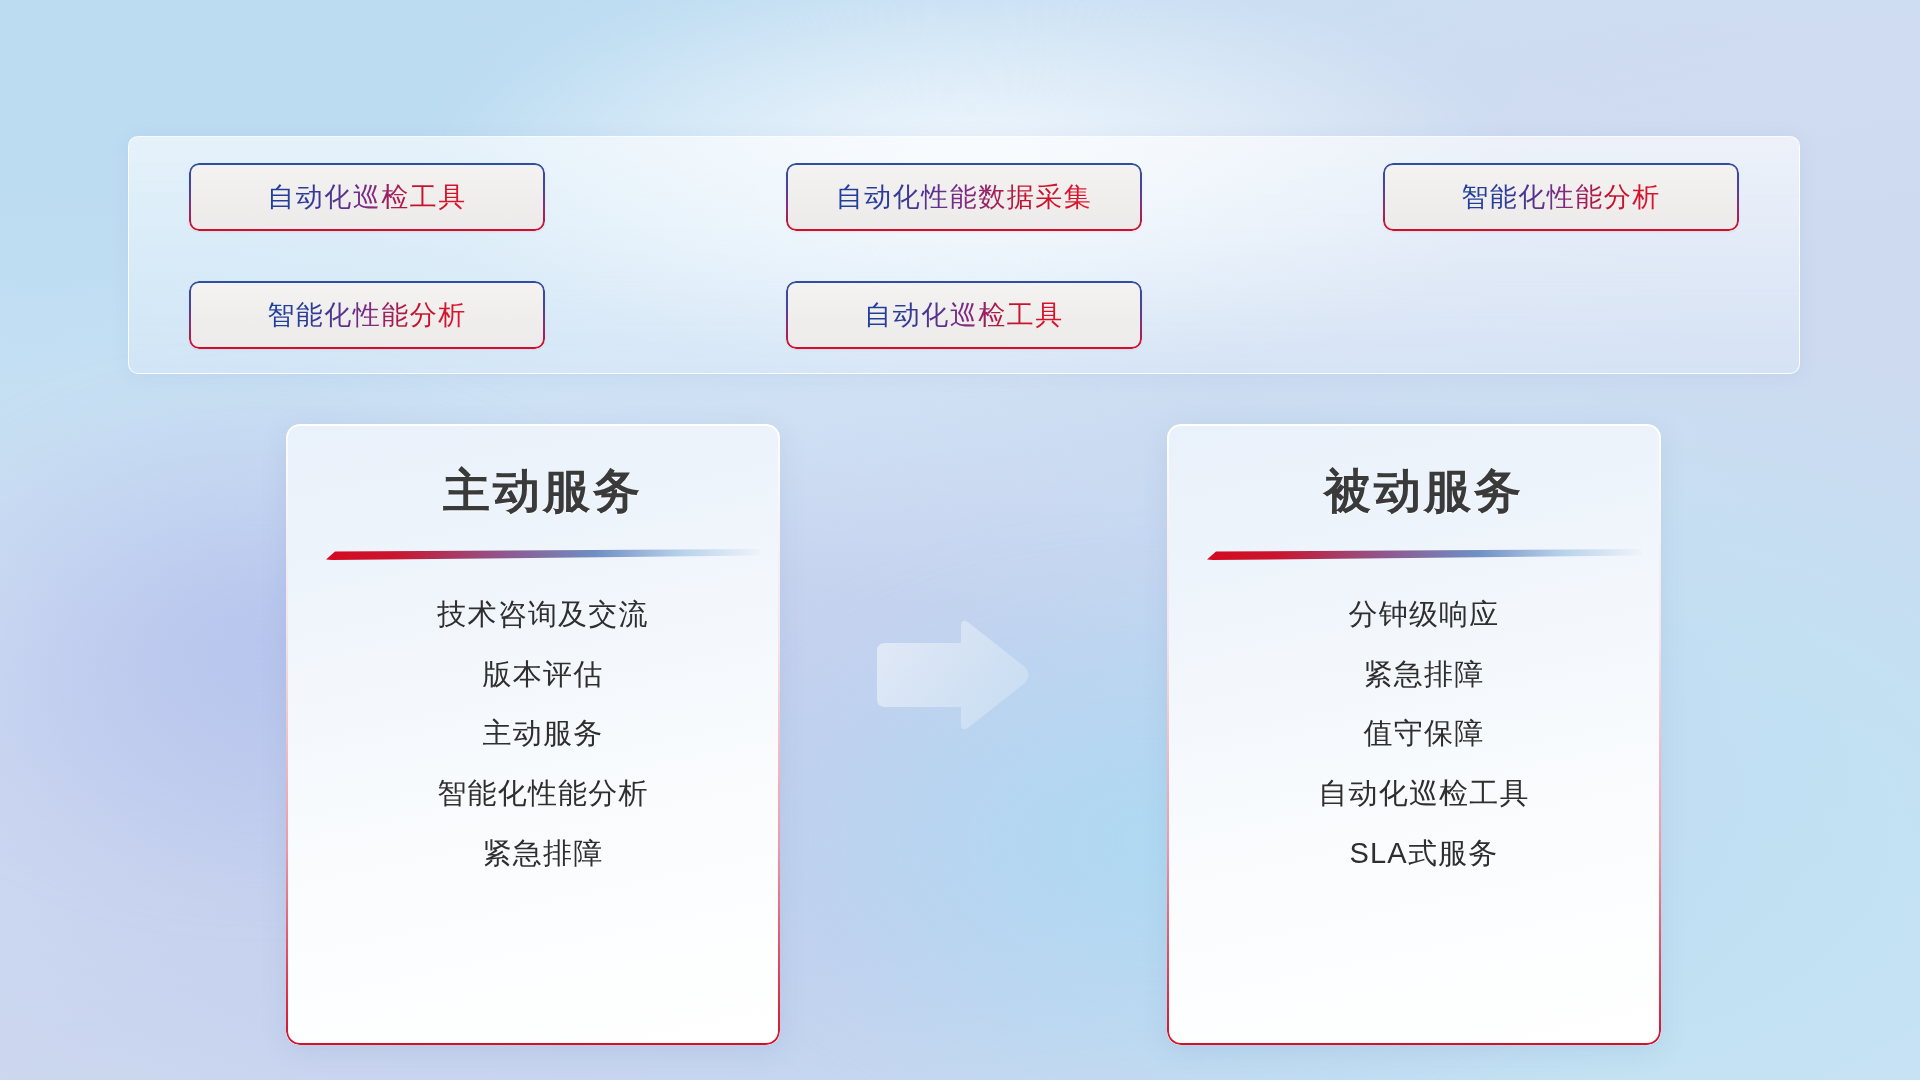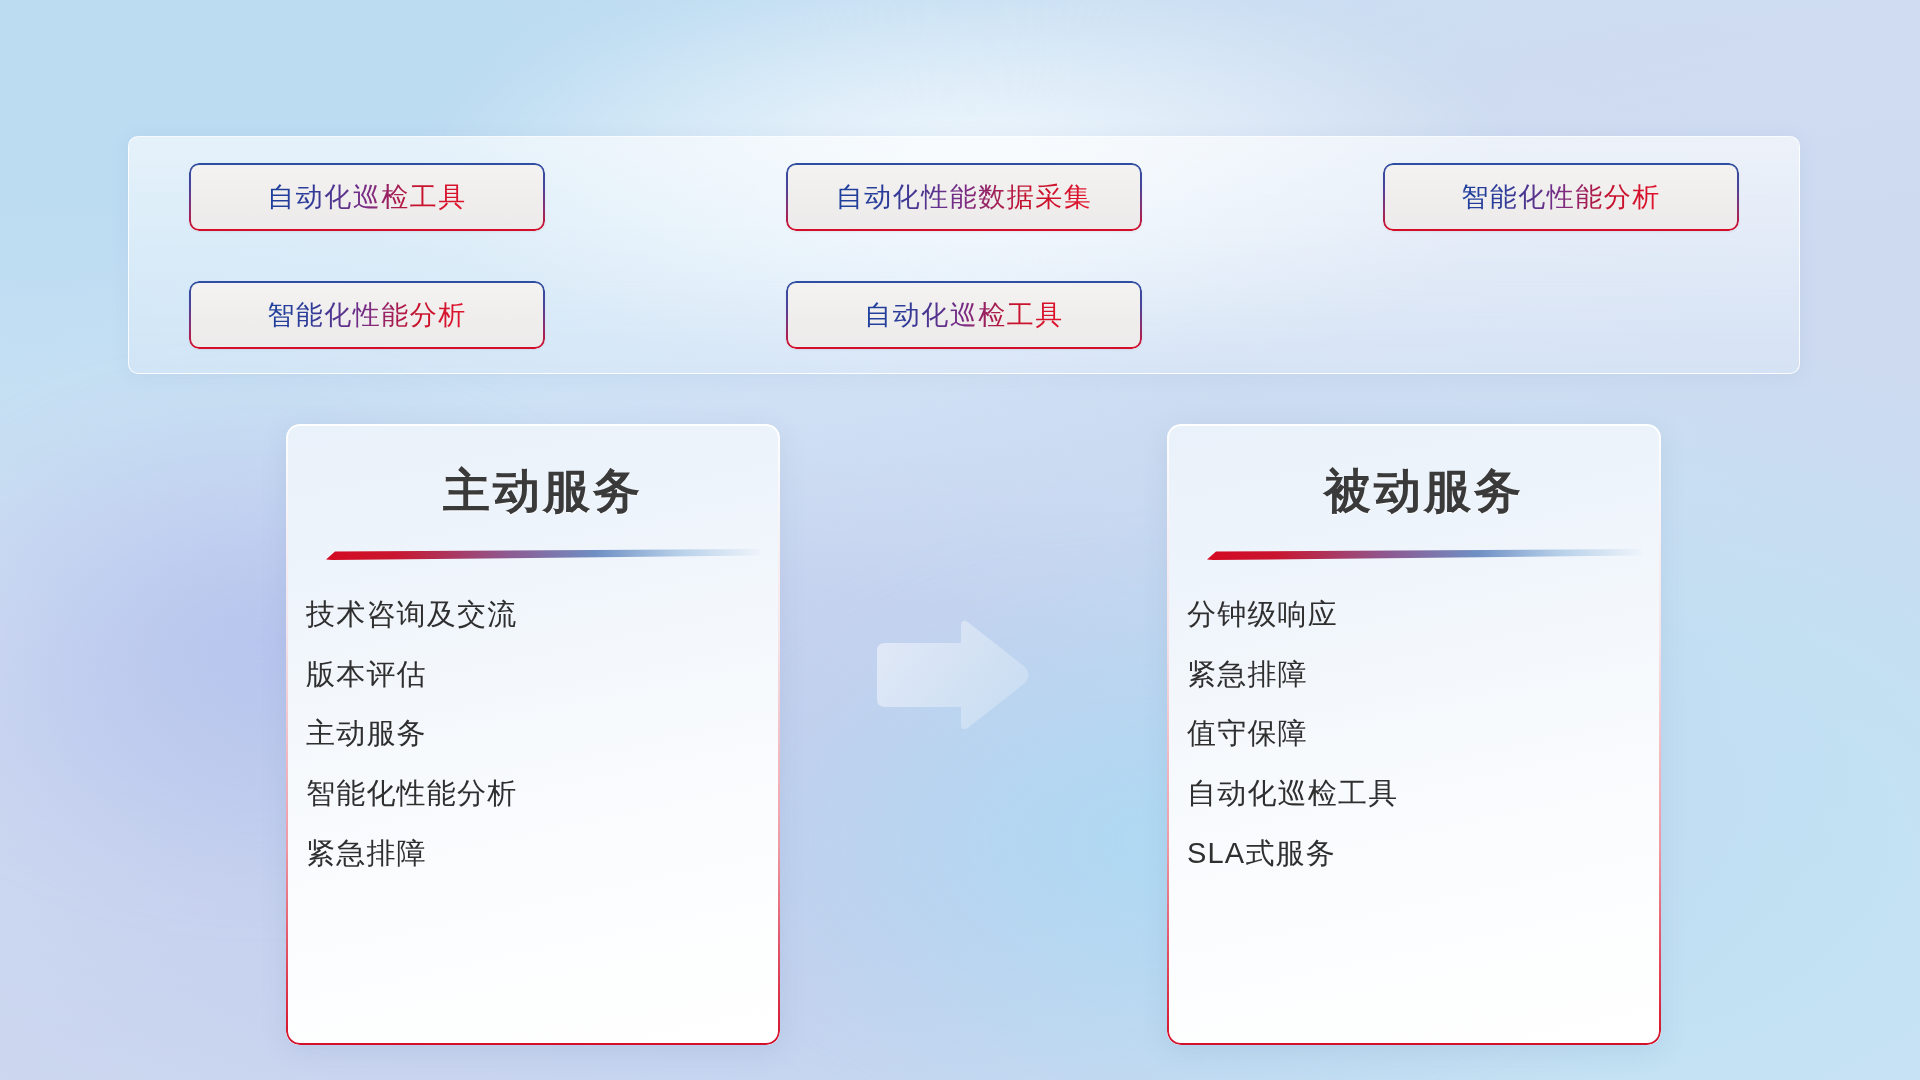--- a/index.html
+++ b/index.html
@@ -141,21 +141,21 @@
     position: relative;
     margin: 26px auto 0 auto;
     width: 434px; height: 11px;
   }
   .card-rule svg { display: block; width: 100%; height: 100%; }
 
   .card-list {
     position: relative;
     margin-top: 36px;
     display: flex; flex-direction: column;
-    align-items: flex-start;
+    align-items: center;
     gap: 22px;
   }
   .card-list-item {
     font-size: 29px;
     color: #2f2f2f;
     letter-spacing: 1.2px;
     line-height: 1.3;
     white-space: nowrap;
   }
 

